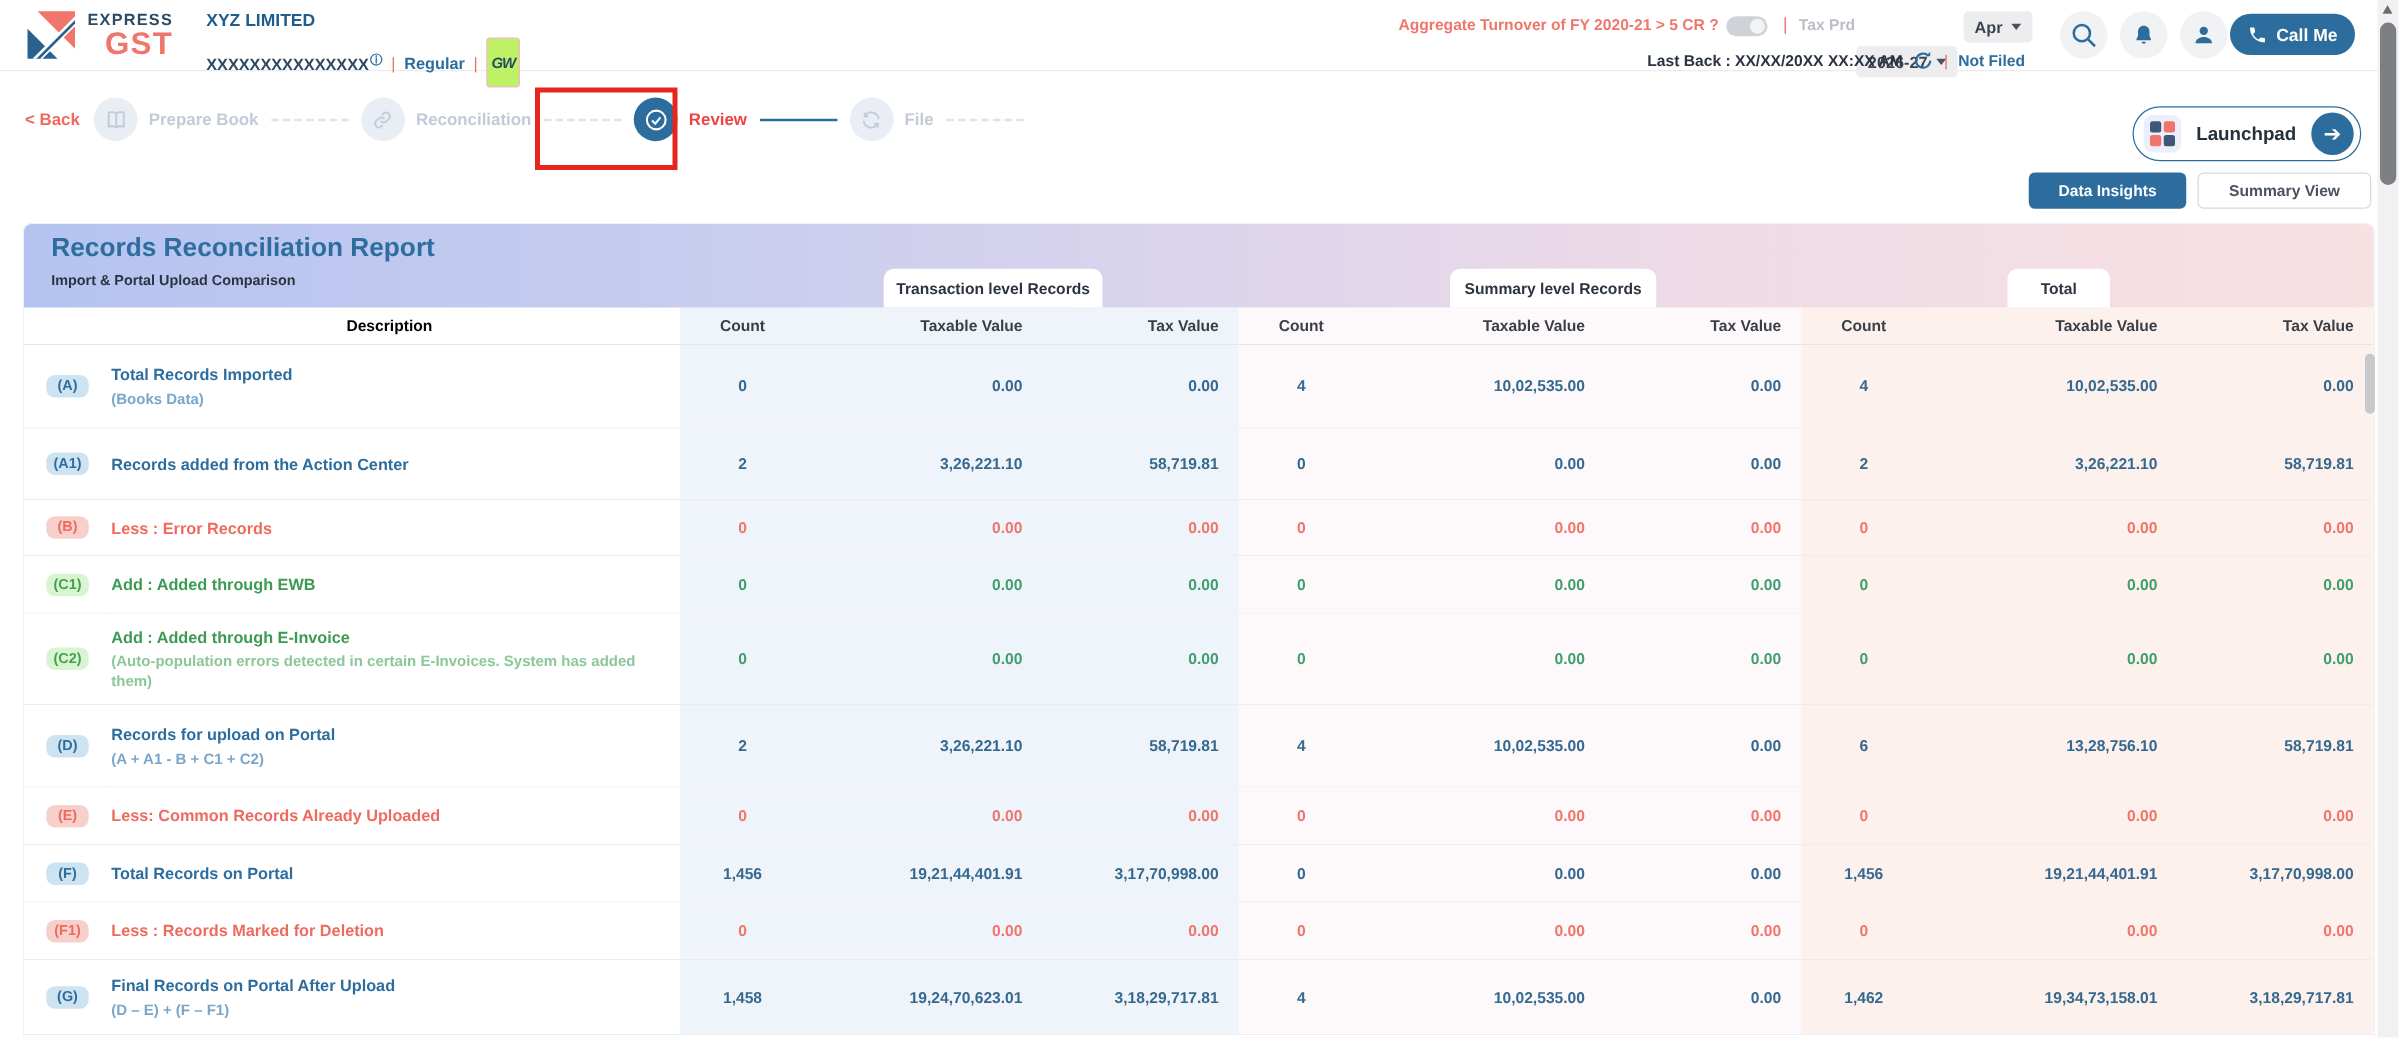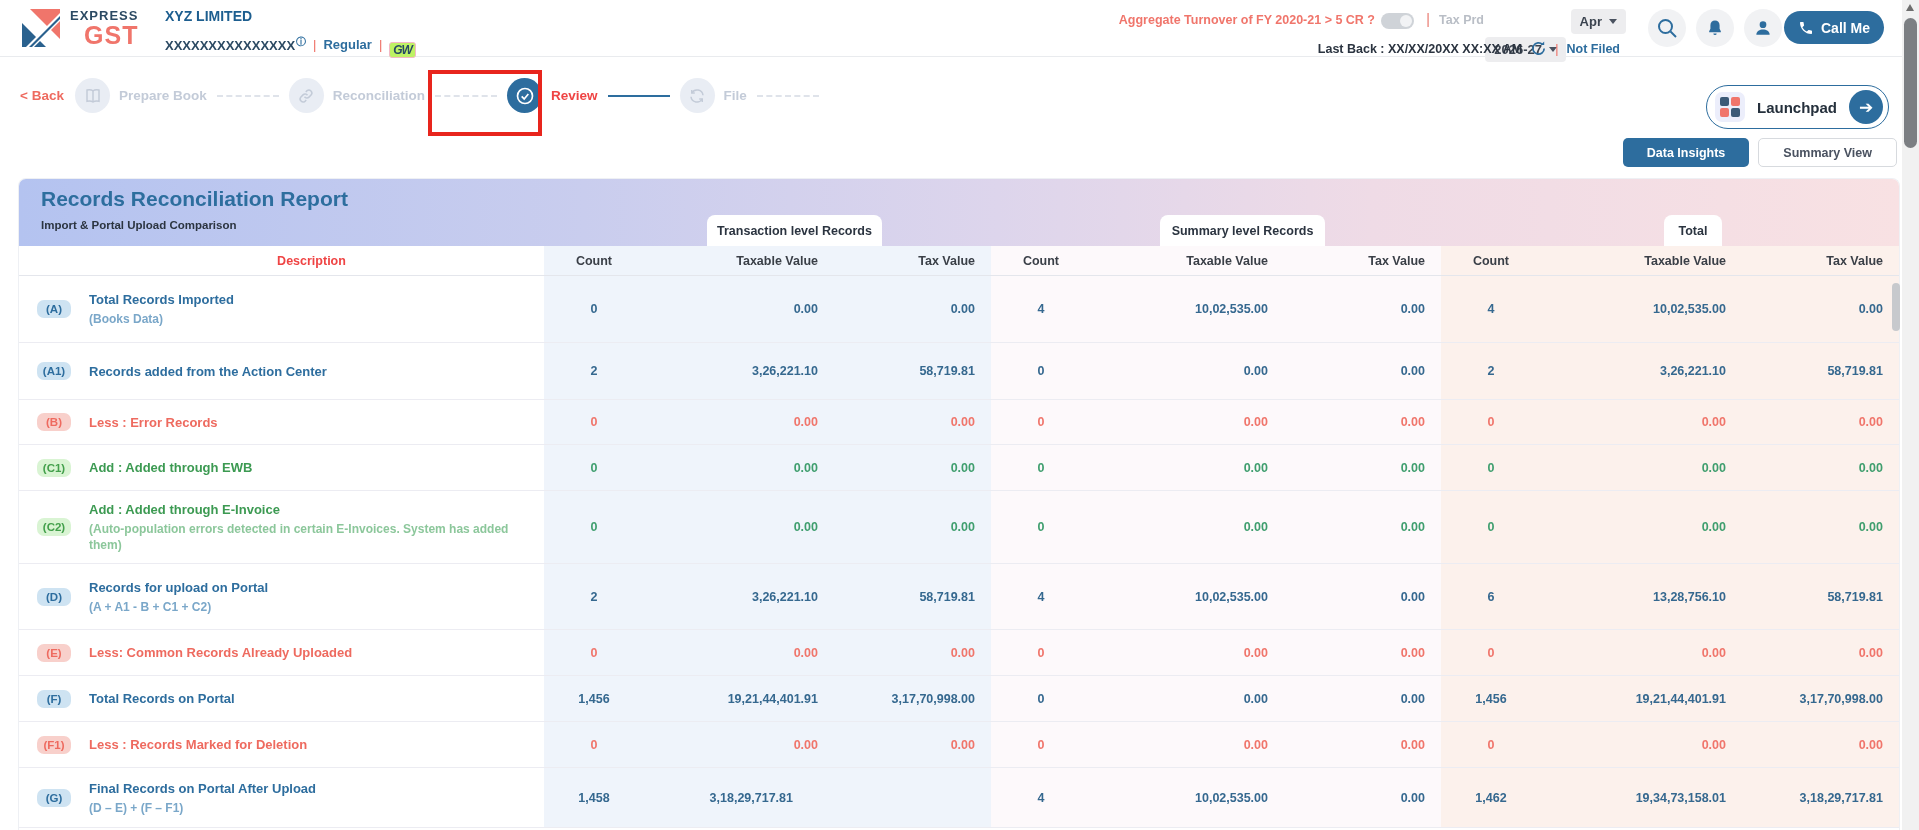--- a/index.html
+++ b/index.html
@@ -13,22 +13,22 @@
   .logo-wrap { position:absolute; left:20px; top:7px; display:flex; align-items:center; gap:8px;text-align:right; }
   .logo-mark { width:42px; height:42px; }
   .logo-text-express { font-size:13px; font-weight:bold; color:#2c4a63; letter-spacing:1px; line-height:14px; }
   .logo-text-gst { font-size:25px; font-weight:bold; color:#f0756b; line-height:24px; letter-spacing:1px; }
   .company-block { position:absolute; left:165px; top:8px; }
   .company-name { font-size:14px; font-weight:bold; color:#1d5e8f; }
   .company-line2 { margin-top:6px; font-size:13px; font-weight:bold; color:#2c4a63; display:flex; align-items:center; gap:7px; }
   .sup-info { color:#2d6d9e; font-size:10px; vertical-align:super; margin-left:1px; }
   .pipe-red { color:#ee6a5f; font-weight:400; }
   .regular-lbl { color:#2d6d9e; font-weight:bold; }
-  .gw-badge { border:1px solid #f3b9c6; background:#bef264; border-radius:3px; padding:0 3px;
-    font-size:12px; font-weight:bold; color:#274a63; font-style:italic; letter-spacing:-1px;margin-top:12px; }
+  .gw-badge { border:1px solid #f3b9c6; background:#bef264; border-radius:3px; padding:12px 3px;
+    font-size:12px; font-weight:bold; color:#274a63; font-style:italic; letter-spacing:-1px; }
   .turnover-text { position:absolute; right:527px; top:13px; color:#f0756b; font-size:12.5px; font-weight:600; }
   .toggle { position:absolute; right:488px; top:13px; width:33px; height:16px; background:#cfd3d8; border-radius:9px; }
   .toggle .knob { position:absolute; right:2px; top:2px; width:12px; height:12px; border-radius:50%; background:#f2f3f5; }
   .pipe-grey { position:absolute; right:472px; top:11px; color:#e9776d; font-size:14px; }
   .taxprd-lbl { position:absolute; right:418px; top:13px; color:#b9bec6; font-size:12.5px; font-weight:600; }
   .chip { position:absolute; top:9px; height:25px; background:#ededef; border-radius:4px;
     display:flex; align-items:center; gap:7px; padding:0 9px; font-size:13px; font-weight:600; color:#3c4450; cursor:pointer; }
   .chip-year { right:336px;margin-top:28px; }
   .chip-month { right:276px; }
   .caret { width:0; height:0; border-left:4px solid transparent; border-right:4px solid transparent; border-top:5px solid #4a5260; }
@@ -82,38 +82,38 @@
   .card { position:absolute; left:18px; top:178px; width:1882px; height:652px; border-radius:8px 8px 0 0; overflow:hidden;
     border:1px solid #eef0f4; border-bottom:none; }
   .band { position:relative; width:100%; height:67px;
     background:linear-gradient(90deg,#b4c3f0 0%,#c9cdee 30%,#ddd5ec 52%,#efdbe6 72%,#f8e1e3 100%); }
   .band-title { position:absolute; left:22px; top:8px; font-size:21px; font-weight:bold; color:#2d6e9e; }
   .band-sub { position:absolute; left:22px; top:40px; font-size:11.5px; font-weight:600; color:#2b3440; }
   .group-tab { position:absolute; bottom:0; height:31px; background:#fff; border-radius:8px 8px 0 0;
     display:flex; align-items:center; justify-content:center; font-size:12.5px; font-weight:600; color:#2b3440; cursor:pointer;margin-left:28px; }
   .tab-txn { left:660px; width:175px; }
   .tab-sum { left:1113px; width:165px; }
-  .tab-tot { left:1617px; width:58px; }
+  .tab-tot { left:1559px; width:82px; }
 
   
   .tbl { width:1880px; }
   .trow { display:flex; align-items:stretch; border-bottom:1px solid #ececf2; }
   .c-badge { width:70px; display:flex; align-items:center; justify-content:center; background:#fff; }
   .c-desc { width:455px; display:flex; flex-direction:column; justify-content:center; background:#fff; padding-right:10px; }
   .grp { display:flex; align-items:stretch; }
   .grp-txn { width:447px; background:#eff4fb; }
   .grp-sum { width:450px; background:#fdf9fb; }
   .grp-tot { width:458px; background:#fcf1ec; }
   .cell { display:flex; align-items:center; font-size:12.5px; font-weight:600; }
   .cell-count { width:100px; justify-content:center; }
   .cell-taxable { flex:1; justify-content:flex-end; padding-right:8px; }
   .cell-tax { width:165px; justify-content:flex-end; padding-right:16px; }
   .hrow .cell { color:#3a3f47; font-weight:600; }
   .hrow { height:30px; border-bottom:1px solid #e4e6ec; }
-  .hrow .c-desc { align-items:center; flex-direction:row; justify-content:center; font-size:12.5px; font-weight:600; color:#ef4444; }
+  .hrow .c-desc { align-items:center; flex-direction:row; justify-content:center; font-size:12.5px; font-weight:600; color:#000000; }
   .badge { min-width:34px; padding:3px 6px; border-radius:7px; font-size:11.5px; font-weight:bold; text-align:center; }
   .badge-blue { background:#cee3f2; color:#2d6d9e; }
   .badge-red { background:#f8d0cb; color:#ee6a5f; }
   .badge-green { background:#d9f4d3; color:#43a04b; }
   .row-title { font-size:13px; font-weight:bold; line-height:17px; }
   .row-sub { font-size:12px; font-weight:600; line-height:16px; margin-top:3px; }
   .v-blue .row-title { color:#2d6d9e; } .v-blue .row-sub { color:#7aa7c9; } .v-blue .cell { color:#35688f; }
   .v-red .row-title { color:#ee6a5f; } .v-red .cell { color:#f0756b; }
   .v-green .row-title { color:#3c9a52; } .v-green .row-sub { color:#8cc79b; } .v-green .cell { color:#3f9e6e; }
 
@@ -512,20 +512,21 @@
         <div class="trow v-blue" style="min-height: 60px;">
           <div class="c-badge">
             <span class="badge badge-blue">(G)</span>
           </div>
           <div class="c-desc">
             <div class="row-title">Final Records on Portal After Upload</div>
             <div class="row-sub">(D – E) + (F – F1)</div>
           </div>
           <div class="grp grp-txn">
             <div class="cell cell-count">1,458</div>
+            <div class="cell cell-taxable">19,24,70,623.01</div>
             <div class="cell cell-tax">3,18,29,717.81</div>
           </div>
           <div class="grp grp-sum">
             <div class="cell cell-count">4</div>
             <div class="cell cell-taxable">10,02,535.00</div>
             <div class="cell cell-tax">0.00</div>
           </div>
           <div class="grp grp-tot">
             <div class="cell cell-count">1,462</div>
             <div class="cell cell-taxable">19,34,73,158.01</div>

